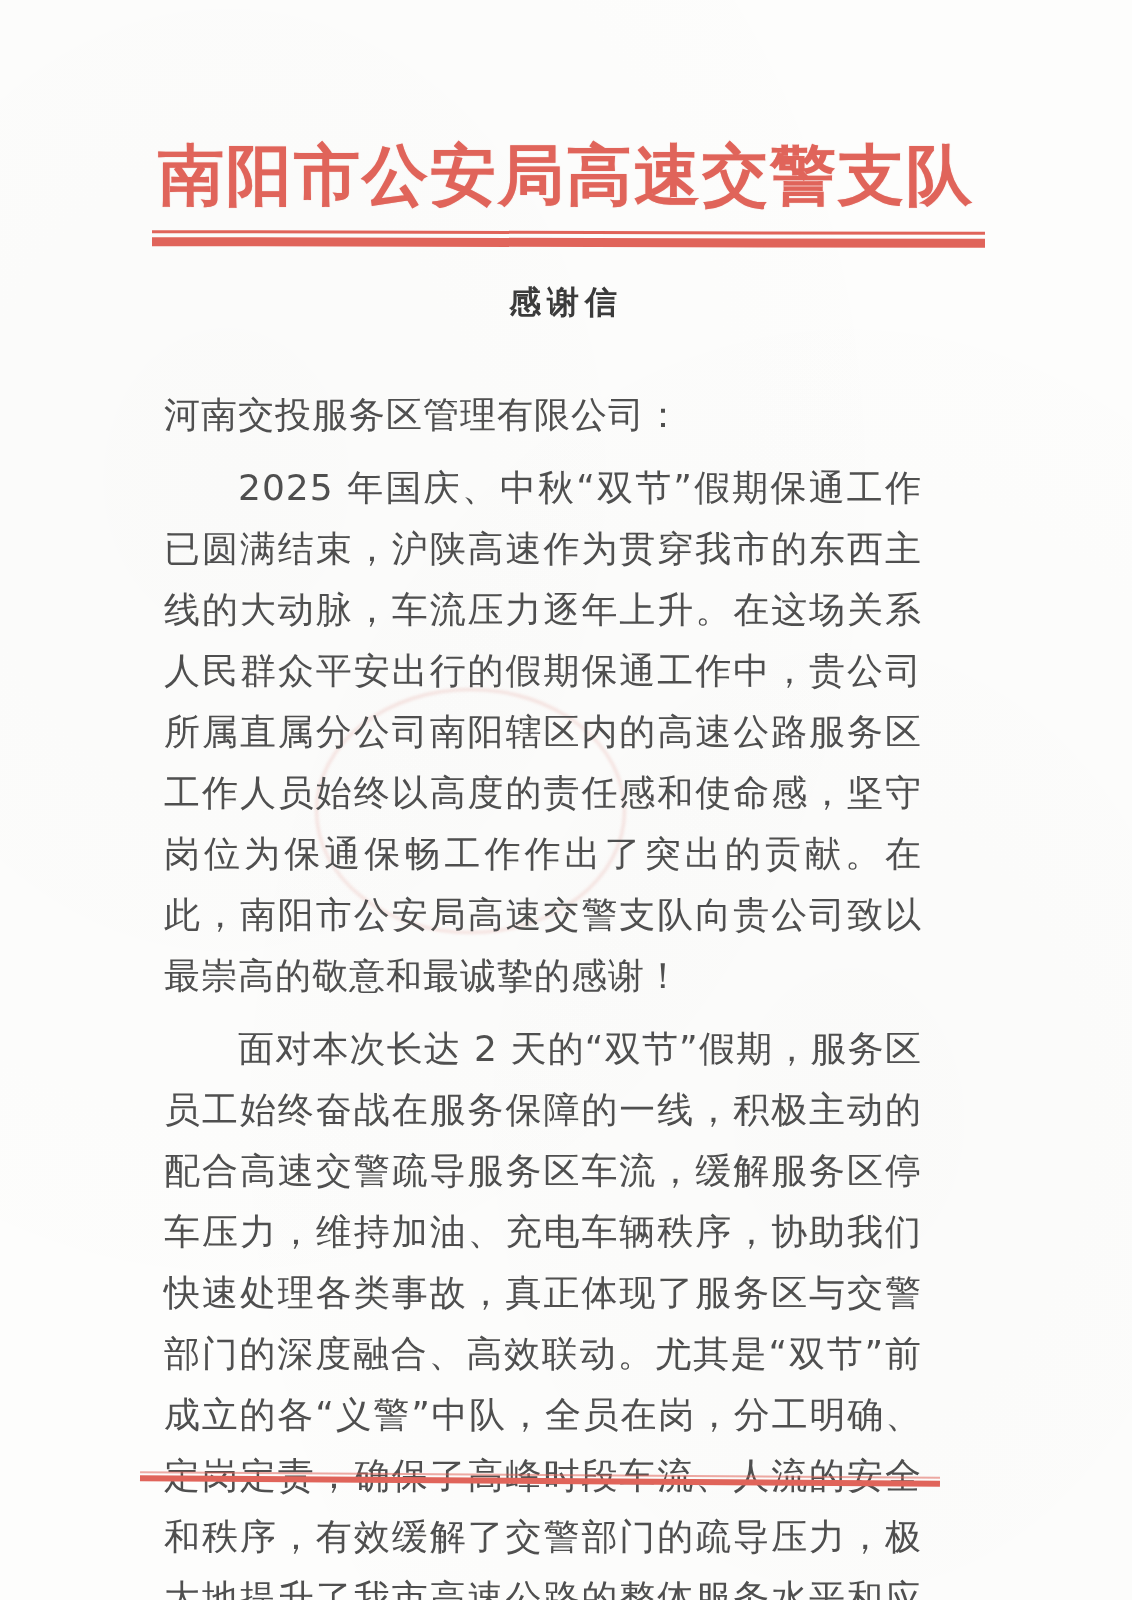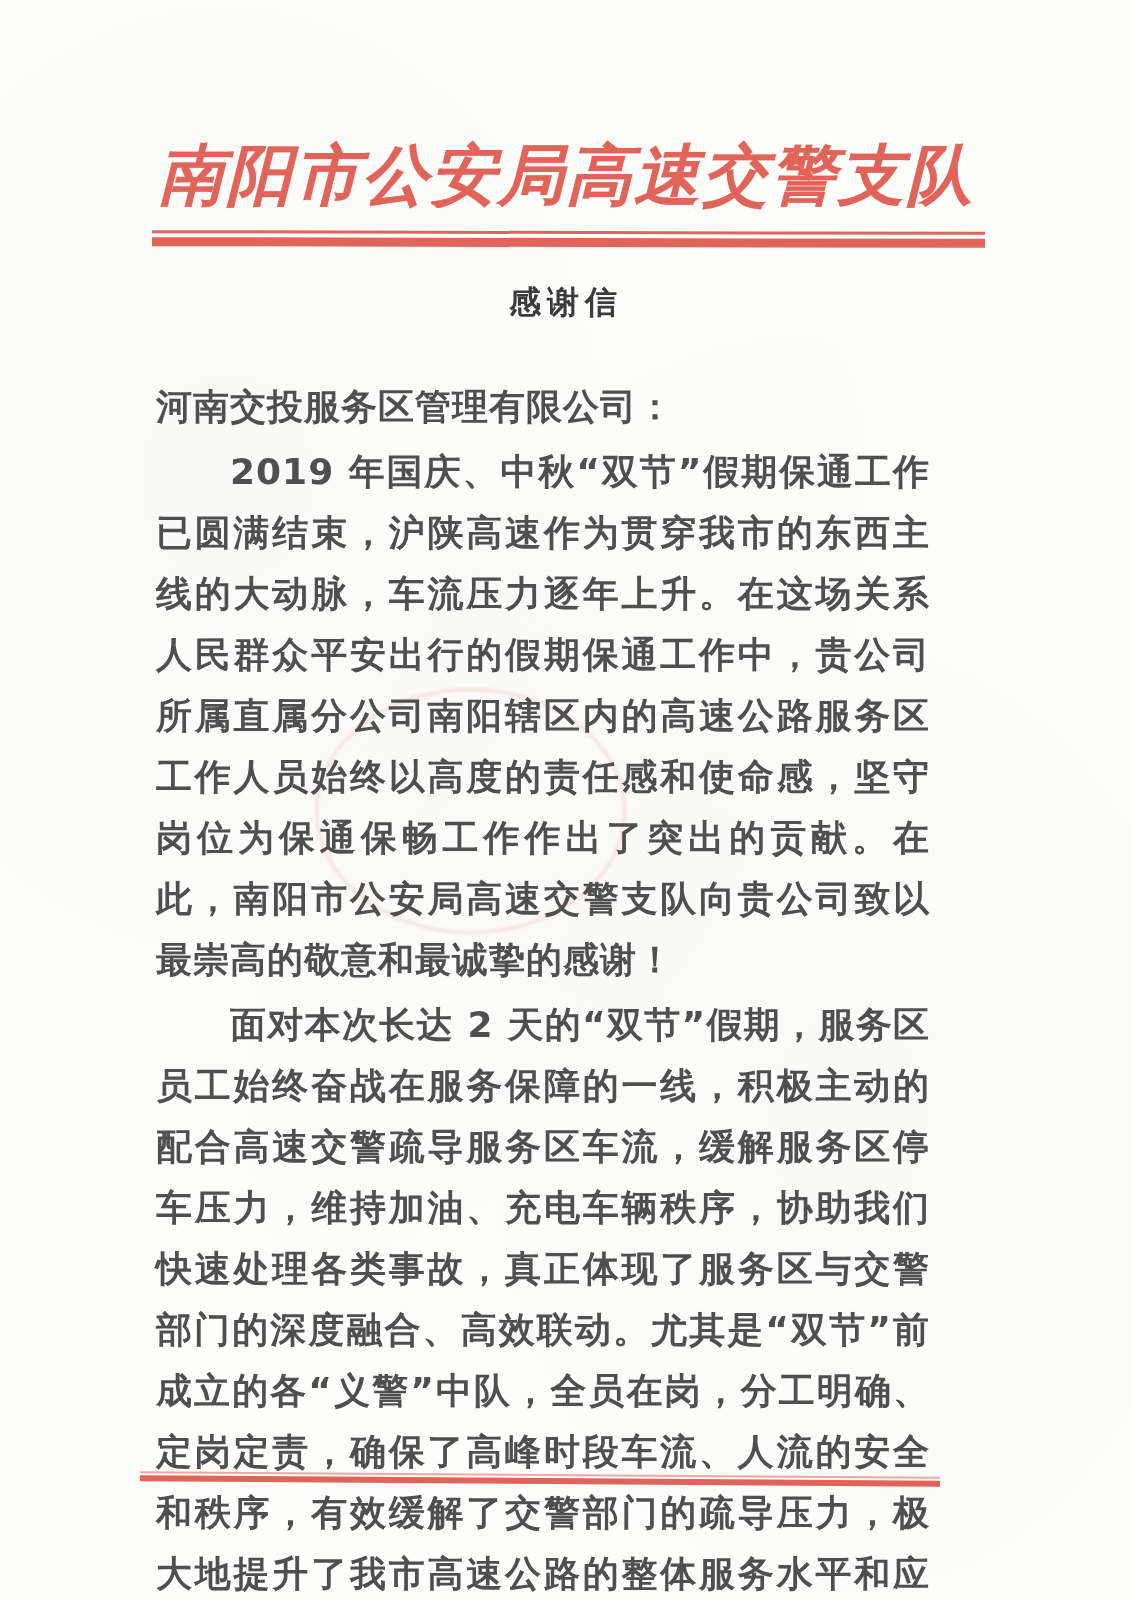--- a/index.html
+++ b/index.html
@@ -33,21 +33,20 @@
     width: 100%;
     text-align: center;
     font-family: "DejaVu Serif", "Liberation Serif", serif;
     font-weight: bold;
     font-size: 66px;
     line-height: 1.2;
     color: #e0645a;
     letter-spacing: 2px;
     text-shadow: 0 0 1px rgba(224,100,90,0.55);
     white-space: nowrap;
-    font-style: italic;
   }
 
   .rule-double {
     position: absolute;
     top: 231px;
     left: 152px;
     width: 833px;
     transform: rotate(0.12deg);
   }
   .rule-double .rule-thin {
@@ -79,22 +78,21 @@
     top: 372px;
     left: 152px;
     width: 782px;
     font-size: 36px;
     line-height: 61px;
     color: #4f4f4f;
     text-align: justify;
     letter-spacing: 1px;
   }
   .letter-body p {
-    margin: 4px;
-    font-weight: bold;
+    margin: 12px;
   }
   .letter-body p.para {
     text-indent: 74px;
   }
 
   .stamp-ghost {
     position: absolute;
     left: 315px;
     top: 688px;
     width: 305px;
@@ -133,21 +131,21 @@
     <div class="rule-thin"></div>
     <div class="rule-thick"></div>
   </div>
 
   <h1 class="doc-title">感谢信</h1>
 
   <div class="stamp-ghost"></div>
 
   <div class="letter-body">
     <p class="salutation">河南交投服务区管理有限公司：</p>
-    <p class="para">2019 年国庆、中秋“双节”假期保通工作已圆满结束，沪陕高速作为贯穿我市的东西主线的大动脉，车流压力逐年上升。在这场关系人民群众平安出行的假期保通工作中，贵公司所属直属分公司南阳辖区内的高速公路服务区工作人员始终以高度的责任感和使命感，坚守岗位为保通保畅工作作出了突出的贡献。在此，南阳市公安局高速交警支队向贵公司致以最崇高的敬意和最诚挚的感谢！</p>
+    <p class="para">2025 年国庆、中秋“双节”假期保通工作已圆满结束，沪陕高速作为贯穿我市的东西主线的大动脉，车流压力逐年上升。在这场关系人民群众平安出行的假期保通工作中，贵公司所属直属分公司南阳辖区内的高速公路服务区工作人员始终以高度的责任感和使命感，坚守岗位为保通保畅工作作出了突出的贡献。在此，南阳市公安局高速交警支队向贵公司致以最崇高的敬意和最诚挚的感谢！</p>
     <p class="para">面对本次长达 2 天的“双节”假期，服务区员工始终奋战在服务保障的一线，积极主动的配合高速交警疏导服务区车流，缓解服务区停车压力，维持加油、充电车辆秩序，协助我们快速处理各类事故，真正体现了服务区与交警部门的深度融合、高效联动。尤其是“双节”前成立的各“义警”中队，全员在岗，分工明确、定岗定责，确保了高峰时段车流、人流的安全和秩序，有效缓解了交警部门的疏导压力，极大地提升了我市高速公路的整体服务水平和应急保障能力。</p>
     <p class="para">“双节”假期服务保障工作虽已结束，但我们与贵公司</p>
   </div>
 
   <div class="bottom-rule">
     <div class="rule-thin"></div>
     <div class="rule-thick"></div>
   </div>
 
 </div>

